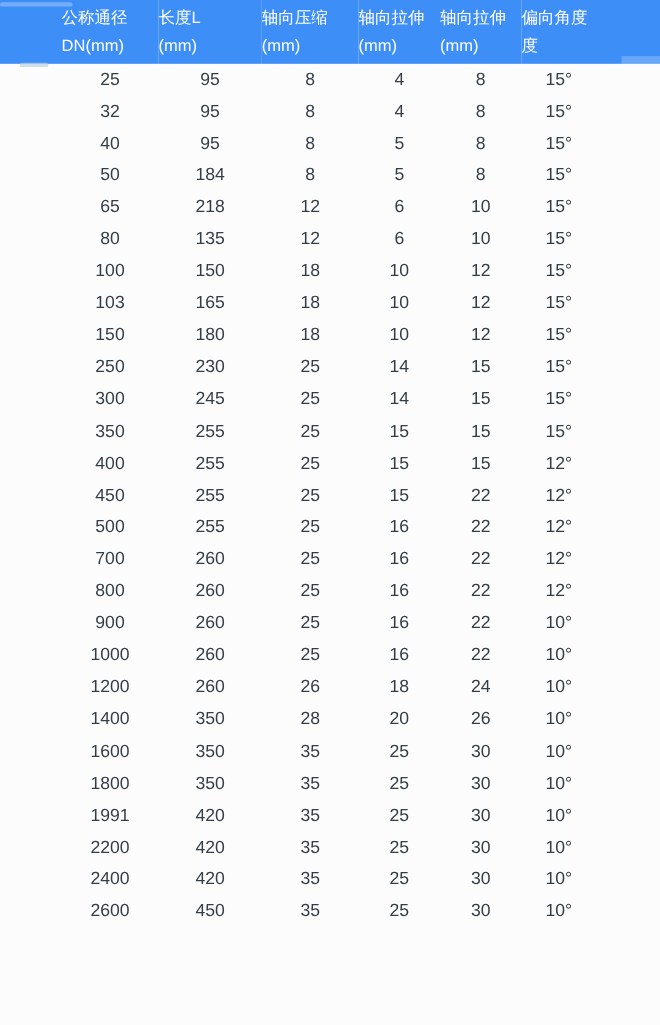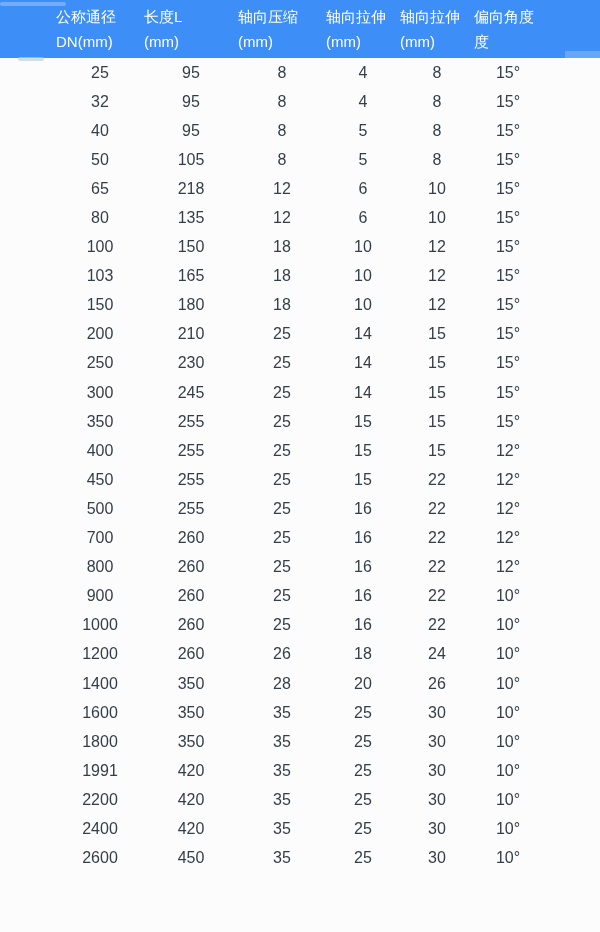--- a/index.html
+++ b/index.html
@@ -131,21 +131,21 @@
         <tr>
           <td>40</td>
           <td>95</td>
           <td>8</td>
           <td>5</td>
           <td>8</td>
           <td>15°</td>
         </tr>
         <tr>
           <td>50</td>
-          <td>105</td>
+          <td>184</td>
           <td>8</td>
           <td>5</td>
           <td>8</td>
           <td>15°</td>
         </tr>
         <tr>
           <td>65</td>
           <td>218</td>
           <td>12</td>
           <td>6</td>
@@ -175,28 +175,20 @@
           <td>10</td>
           <td>12</td>
           <td>15°</td>
         </tr>
         <tr>
           <td>150</td>
           <td>180</td>
           <td>18</td>
           <td>10</td>
           <td>12</td>
-          <td>15°</td>
-        </tr>
-        <tr>
-          <td>200</td>
-          <td>210</td>
-          <td>25</td>
-          <td>14</td>
-          <td>15</td>
           <td>15°</td>
         </tr>
         <tr>
           <td>250</td>
           <td>230</td>
           <td>25</td>
           <td>14</td>
           <td>15</td>
           <td>15°</td>
         </tr>

